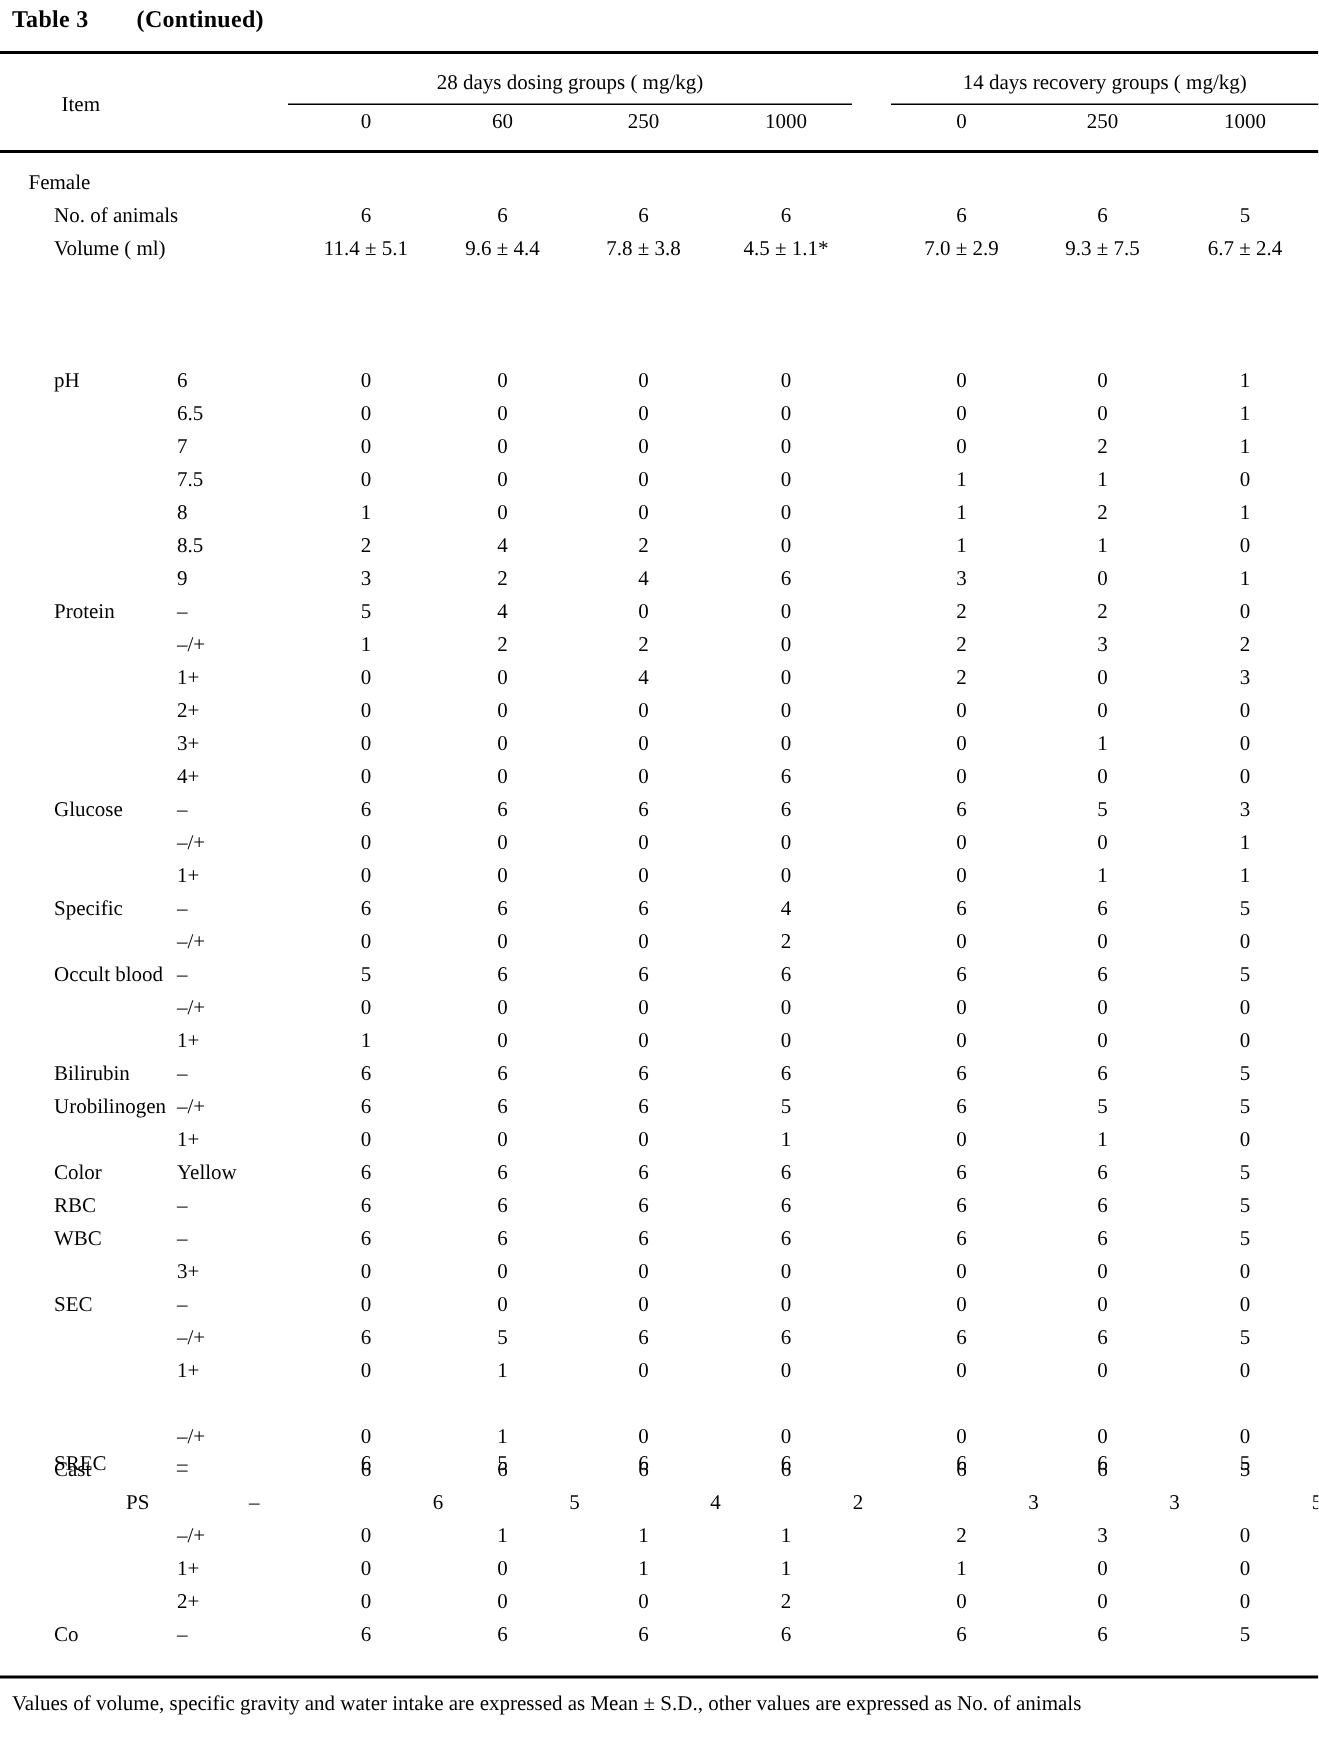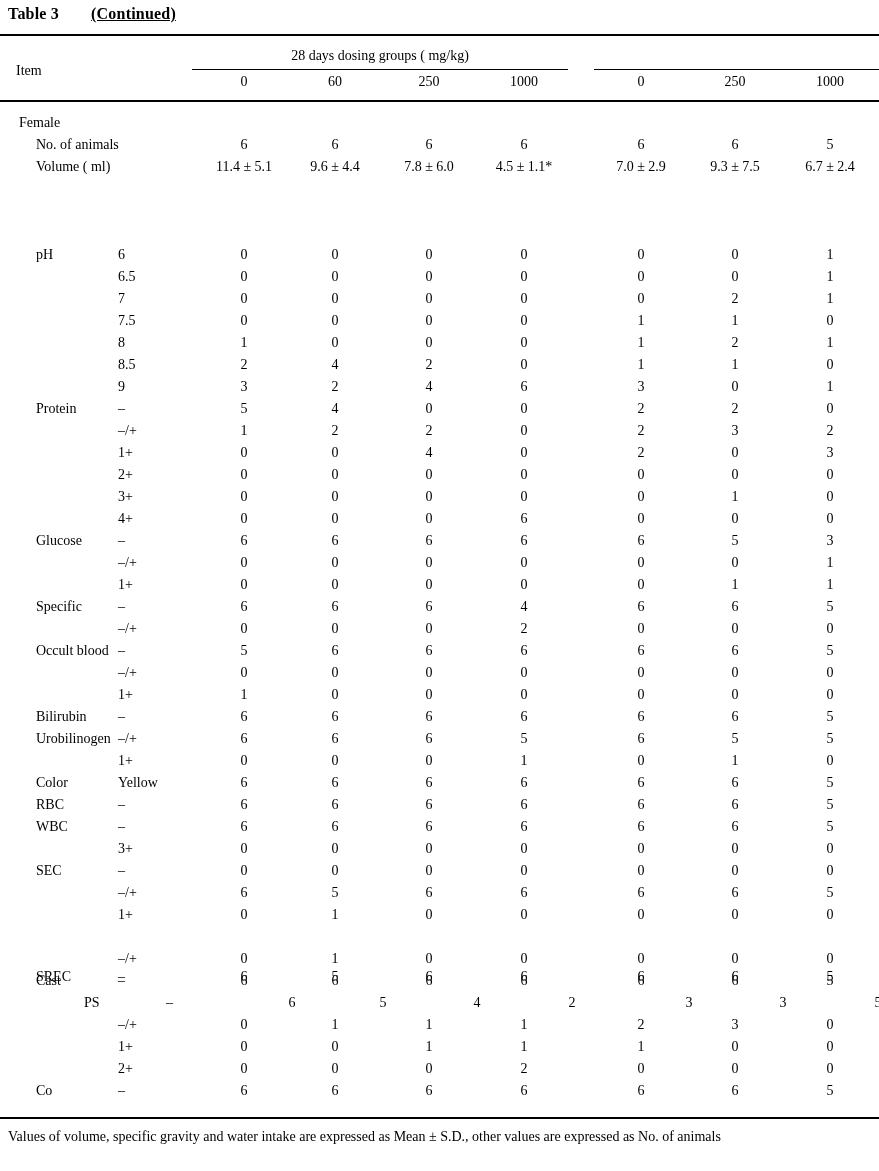--- a/index.html
+++ b/index.html
@@ -9,23 +9,23 @@
     background:#ffffff;
     color:#000;
     font-family:"Liberation Serif", serif;
     font-size:14px;
     overflow:hidden;
   }
   .title{
     position:absolute;left:8px;top:5px;
     font-weight:bold;font-size:16px;letter-spacing:0.2px;
   }
-  .title .suffix{margin-left:32px;text-decoration:underline;}
+  .title .suffix{margin-left:32px;}
   .rule{position:absolute;background:#000;}
-  .item-header{position:absolute;left:16px;top:61px;line-height:20px;}
+  .item-header{position:absolute;left:41px;top:61px;line-height:20px;}
   .group-label{position:absolute;top:46px;text-align:center;line-height:20px;white-space:pre;}
   .dose-row{position:absolute;left:0;top:72px;width:879px;height:20px;}
   .dose{position:absolute;top:0;width:92px;text-align:center;line-height:20px;}
   .tbody{position:absolute;left:0;top:0;width:879px;height:1171px;}
   .trow{position:absolute;left:0;width:879px;height:22px;line-height:22px;}
   .cell{position:absolute;white-space:pre;}
   .val{width:116px;text-align:center;}
   .foot{position:absolute;left:8px;white-space:pre;line-height:20px;}
 </style>
 </head>
@@ -38,20 +38,21 @@
   </div>
 
   <div class="rule" style="left:0;top:34px;width:879px;height:2px;"></div>
   <div class="rule" style="left:192px;top:69px;width:376px;height:1px;"></div>
   <div class="rule" style="left:594px;top:69px;width:285px;height:1px;"></div>
   <div class="rule" style="left:0;top:100px;width:879px;height:2px;"></div>
   <div class="rule" style="left:0;top:1117px;width:879px;height:2px;"></div>
 
   <div class="item-header">Item</div>
   <div class="group-label" style="left:192px;width:376px;">28 days dosing groups ( mg/kg)</div>
+  <div class="group-label" style="left:594px;width:285px;">14 days recovery groups ( mg/kg)</div>
   <div class="dose-row">
       <span class="dose" style="left: 198px;">0</span>
       <span class="dose" style="left: 289px;">60</span>
       <span class="dose" style="left: 383px;">250</span>
       <span class="dose" style="left: 478px;">1000</span>
       <span class="dose" style="left: 595px;">0</span>
       <span class="dose" style="left: 689px;">250</span>
       <span class="dose" style="left: 784px;">1000</span>
     </div>
 
@@ -66,21 +67,21 @@
         <span class="cell val" style="left: 371px;">6</span>
         <span class="cell val" style="left: 466px;">6</span>
         <span class="cell val" style="left: 583px;">6</span>
         <span class="cell val" style="left: 677px;">6</span>
         <span class="cell val" style="left: 772px;">5</span>
       </div>
       <div class="trow" style="top: 156px;">
         <span class="cell item" style="left: 36px;">Volume ( ml)</span>
         <span class="cell val" style="left: 186px;">11.4 ± 5.1</span>
         <span class="cell val" style="left: 277px;">9.6 ± 4.4</span>
-        <span class="cell val" style="left: 371px;">7.8 ± 6.0</span>
+        <span class="cell val" style="left: 371px;">7.8 ± 3.8</span>
         <span class="cell val" style="left: 466px;">4.5 ± 1.1*</span>
         <span class="cell val" style="left: 583px;">7.0 ± 2.9</span>
         <span class="cell val" style="left: 677px;">9.3 ± 7.5</span>
         <span class="cell val" style="left: 772px;">6.7 ± 2.4</span>
       </div>
       <div class="trow" style="top: 222px;"></div>
       <div class="trow" style="top: 244px;">
         <span class="cell item" style="left: 36px;">pH</span>
         <span class="cell qual" style="left: 118px;">6</span>
         <span class="cell val" style="left: 186px;">0</span>

